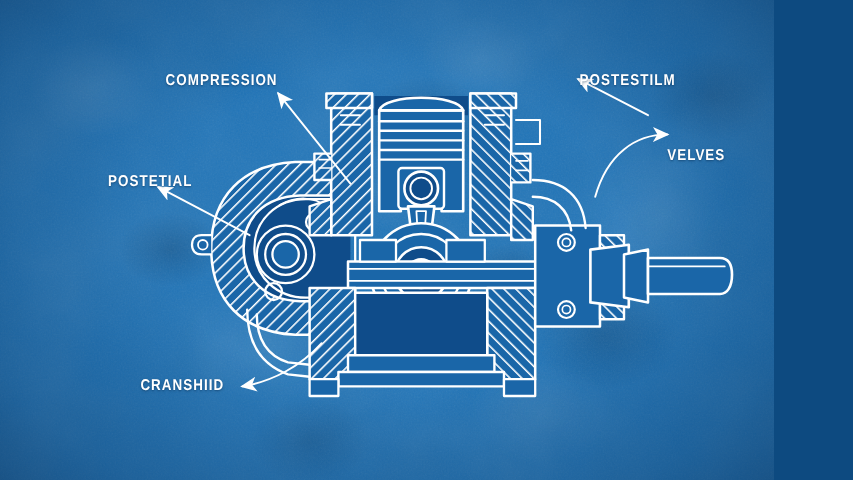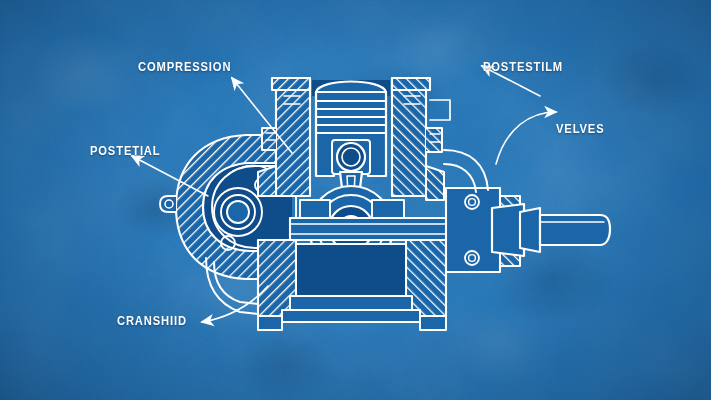--- a/index.html
+++ b/index.html
@@ -3,21 +3,21 @@
 <meta charset="utf-8">
 <title>Engine Blueprint Diagram</title>
 <style>
   html, body {
     margin: 0;
     padding: 0;
     background: #0d4a80;
   }
   #stage {
     position: relative;
-    width: 711px;
+    width: 645px;
     height: 400px;
     overflow: hidden;
     font-family: "Liberation Sans", sans-serif;
     background: #3b82f6;
   }
   
   .bg-base {
     position: absolute;
     inset: 0;
     background: #1d73b8;

